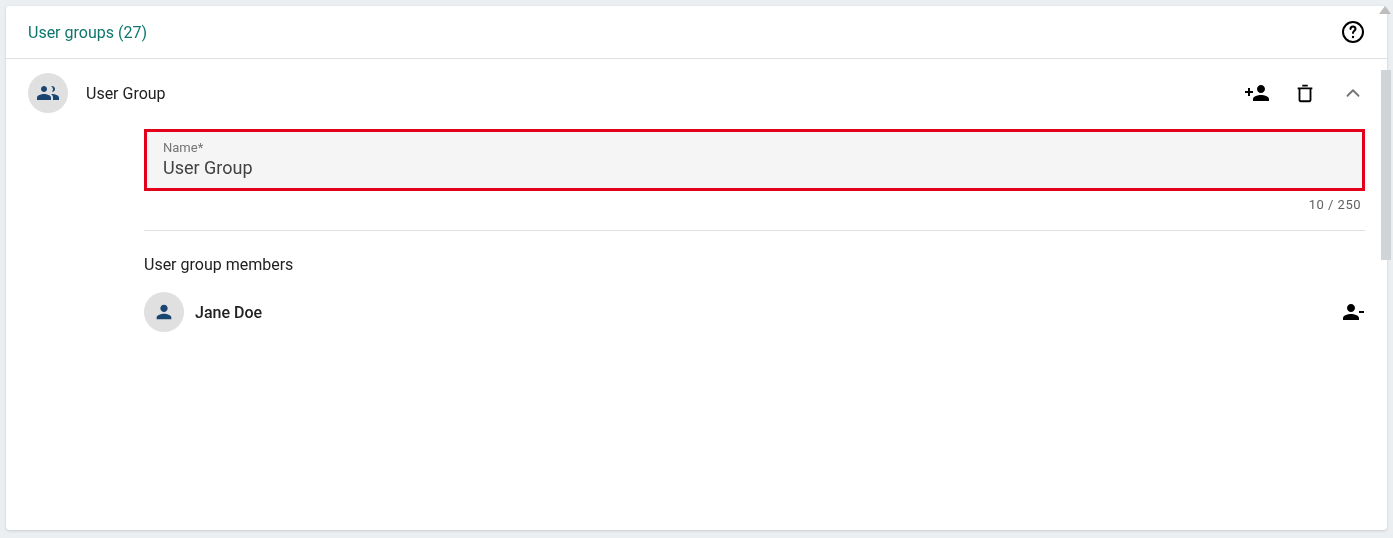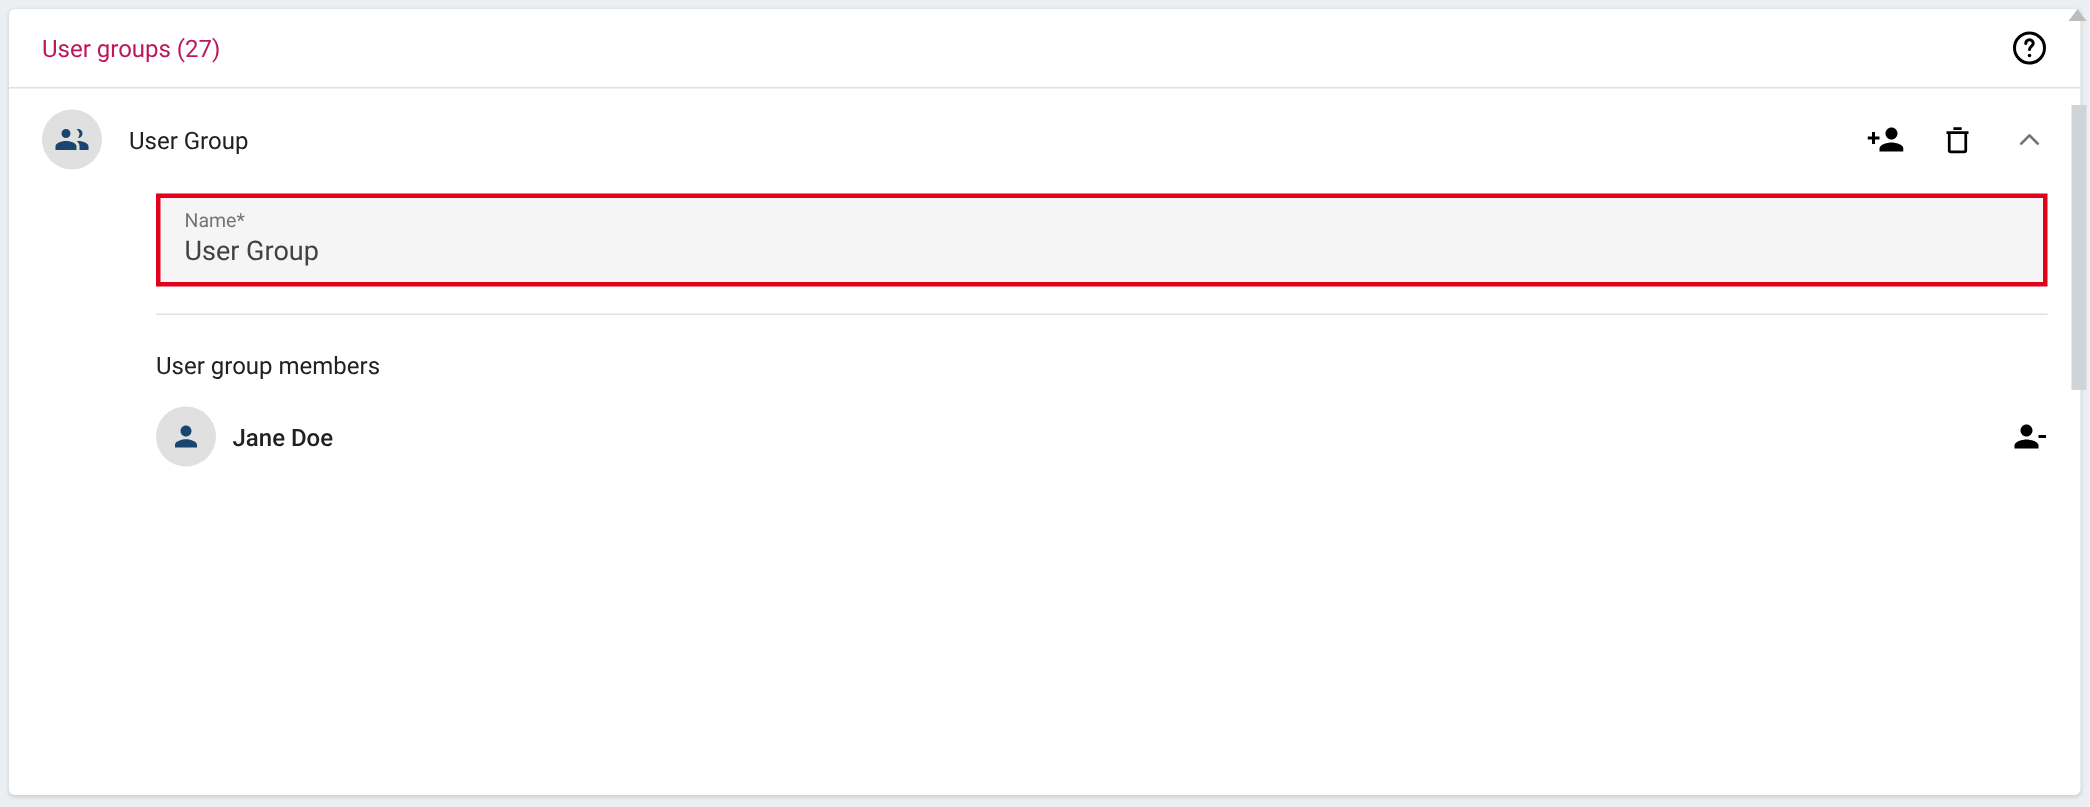--- a/index.html
+++ b/index.html
@@ -27,21 +27,21 @@
     overflow: hidden;
   }
   .card-header {
     display: flex;
     align-items: center;
     justify-content: space-between;
     padding: 14px 22px 14px 22px;
     border-bottom: 1px solid #e0e0e0;
     font-size: 16px;
     font-weight: 400;
-    color: #be185d;
+    color: #0f766e;
   }
   .help-icon {
     width: 24px; height: 24px;
     display: flex; align-items: center; justify-content: center;
     cursor: pointer;
   }
   .body {
     flex: 1;
     overflow-y: auto;
     padding: 0 0 32px 0;
@@ -73,20 +73,21 @@
     gap: 24px;
   }
   .icon-btn {
     width: 24px; height: 24px;
     display: flex; align-items: center; justify-content: center;
     cursor: pointer;
   }
   .group-body {
     padding: 0 22px 0 98px;
     margin-top: 16px;
+    margin-left: 40px;
   }
   .name-field-wrap {
     border: 3px solid #e2001a;
     background: #f5f5f5;
     padding: 8px 16px 10px 16px;
   }
   .name-label {
     font-size: 13px;
     color: #757575;
   }
@@ -198,20 +199,21 @@
             </svg>
           </span>
         </div>
       </div>
 
       <div class="group-body">
         <div class="name-field-wrap">
           <div class="name-label">Name*</div>
           <div class="name-value">User Group</div>
         </div>
+        <div class="char-counter">10 / 250</div>
 
         <div class="divider"></div>
 
         <div class="members-heading">User group members</div>
 
         <div id="members-list">
             <div class="member-row">
               <div class="avatar">
                 <svg width="22" height="22" viewBox="0 0 24 24" fill="#1b4571">
                   <path d="M12 12c2.21 0 4-1.79 4-4s-1.79-4-4-4-4 1.79-4 4 1.79 4 4 4zm0 2c-2.67 0-8 1.34-8 4v2h16v-2c0-2.66-5.33-4-8-4z"></path>

